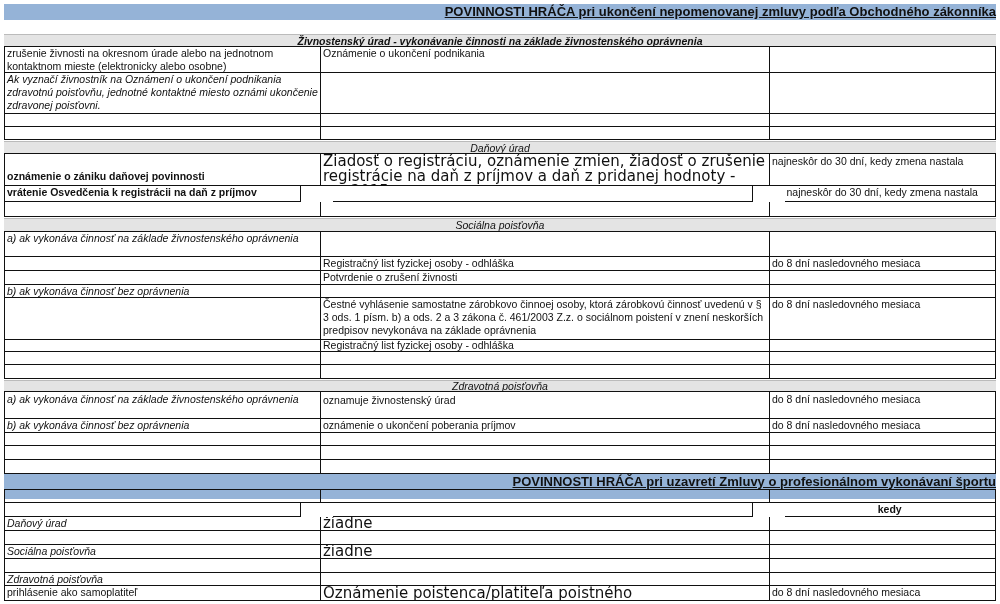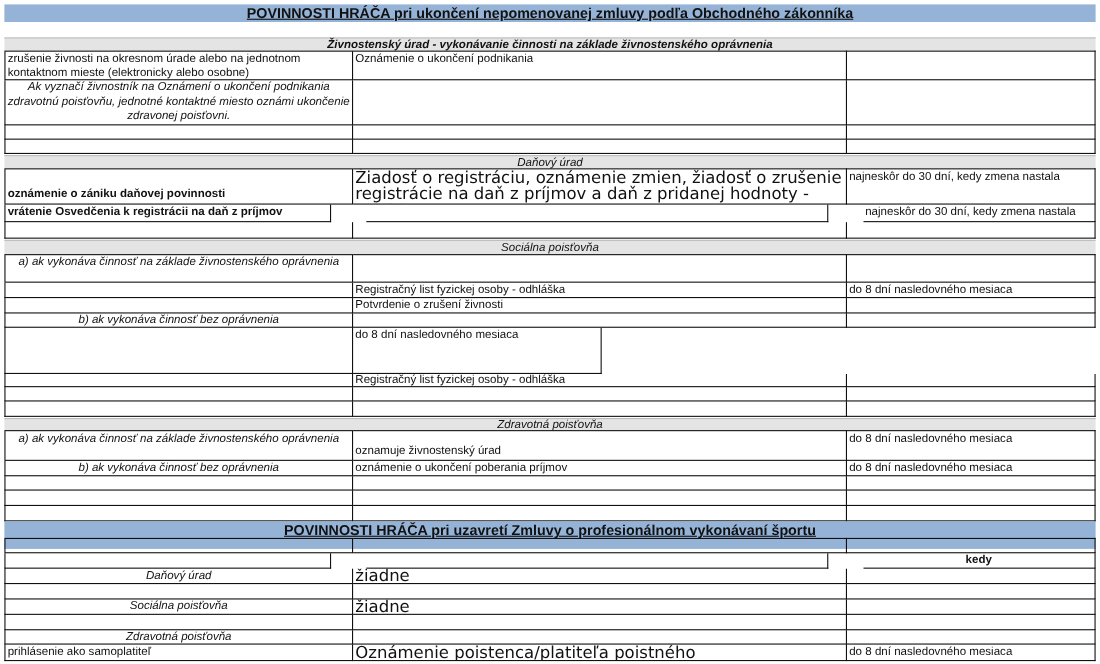--- a/index.html
+++ b/index.html
@@ -1,30 +1,30 @@
 <!DOCTYPE html>
 <html><head>
 <meta charset="utf-8">
 <style>
   html, body { margin:0; padding:0; background:#ffffff; }
   body { width:1000px; height:604px; position:relative; overflow:hidden;
          font-family:"Liberation Sans", sans-serif; font-size:10.5px; color:#111; }
   .band { position:absolute; left:4px; width:992px; box-sizing:border-box; }
-  .title { background:#95b3d7; text-align:center; font-weight:bold; font-size:13px;
+  .title { background:#95b3d7; text-align:right; font-weight:bold; font-size:13px;
            text-decoration:underline; line-height:16px; }
   .section { background:#e4e4e4; text-align:center; font-style:italic; font-size:10.5px;
              line-height:12px; border-top:1px solid #bbb; }
   .row { position:absolute; left:4px; width:992px; display:flex; box-sizing:border-box; }
   .cell { box-sizing:border-box; border:1.5px solid #111; border-top:none; padding:0 2px;
           line-height:12.5px; overflow:hidden; }
   .row.first .cell { border-top:1.5px solid #111; }
   .c1 { width:317px; }
   .c2 { width:449px; border-left:none; }
   .c3 { width:226px; border-left:none; }
-  .it { font-style:italic;text-align:center; }
+  .it { font-style:italic; }
   .bd { font-weight:bold; }
   .calibri { font-family:"DejaVu Sans", sans-serif; font-size:15px; }
   .center { text-align:center; }
 </style>
 </head>
 <body>
 
 <div class="band title" style="top:4px;height:16px;">POVINNOSTI HRÁČA pri ukončení nepomenovanej zmluvy podľa Obchodného zákonníka</div>
 
 <div class="band section" style="top:34px;height:12px;font-weight:bold;">Živnostenský úrad - vykonávanie činnosti na základe živnostenského oprávnenia</div>
@@ -85,20 +85,21 @@
   <div class="cell c2">Potvrdenie o zrušení živnosti</div>
   <div class="cell c3"></div>
 </div>
 <div class="row" style="top:285px;height:13px;">
   <div class="cell c1 it">b) ak vykonáva činnosť bez oprávnenia</div>
   <div class="cell c2"></div>
   <div class="cell c3"></div>
 </div>
 <div class="row" style="top:298px;height:42px;">
   <div class="cell c1"></div>
+  <div class="cell c2" style="line-height:13px;">Čestné vyhlásenie samostatne zárobkovo činnoej osoby, ktorá zárobkovú činnosť uvedenú v § 3 ods. 1 písm. b) a ods. 2 a 3 zákona č. 461/2003 Z.z. o sociálnom poistení v znení neskorších predpisov nevykonáva na základe oprávnenia</div>
   <div class="cell c3">do 8 dní nasledovného mesiaca</div>
 </div>
 <div class="row" style="top:340px;height:12px;">
   <div class="cell c1"></div>
   <div class="cell c2" style="line-height:11px;">Registračný list fyzickej osoby - odhláška</div>
   <div class="cell c3"></div>
 </div>
 <div class="row" style="top:352px;height:13px;">
   <div class="cell c1"></div>
   <div class="cell c2"></div>
@@ -107,21 +108,21 @@
 <div class="row" style="top:365px;height:14px;">
   <div class="cell c1"></div>
   <div class="cell c2"></div>
   <div class="cell c3"></div>
 </div>
 
 <div class="band section" style="top:380px;height:11px;line-height:11px;">Zdravotná poisťovňa</div>
 
 <div class="row first" style="top:391px;height:28px;">
   <div class="cell c1 it" style="padding-top:1px;">a) ak vykonáva činnosť na základe živnostenského oprávnenia</div>
-  <div class="cell c2" style="padding-top:12px;">oznamuje živnostenský úrad</div>
+  <div class="cell c2" style="padding-top:2px;">oznamuje živnostenský úrad</div>
   <div class="cell c3" style="padding-top:1px;">do 8 dní nasledovného mesiaca</div>
 </div>
 <div class="row" style="top:419px;height:14px;">
   <div class="cell c1 it">b) ak vykonáva činnosť bez oprávnenia</div>
   <div class="cell c2">oznámenie o ukončení poberania príjmov</div>
   <div class="cell c3">do 8 dní nasledovného mesiaca</div>
 </div>
 <div class="row" style="top:433px;height:13px;">
   <div class="cell c1"></div>
   <div class="cell c2"></div>

